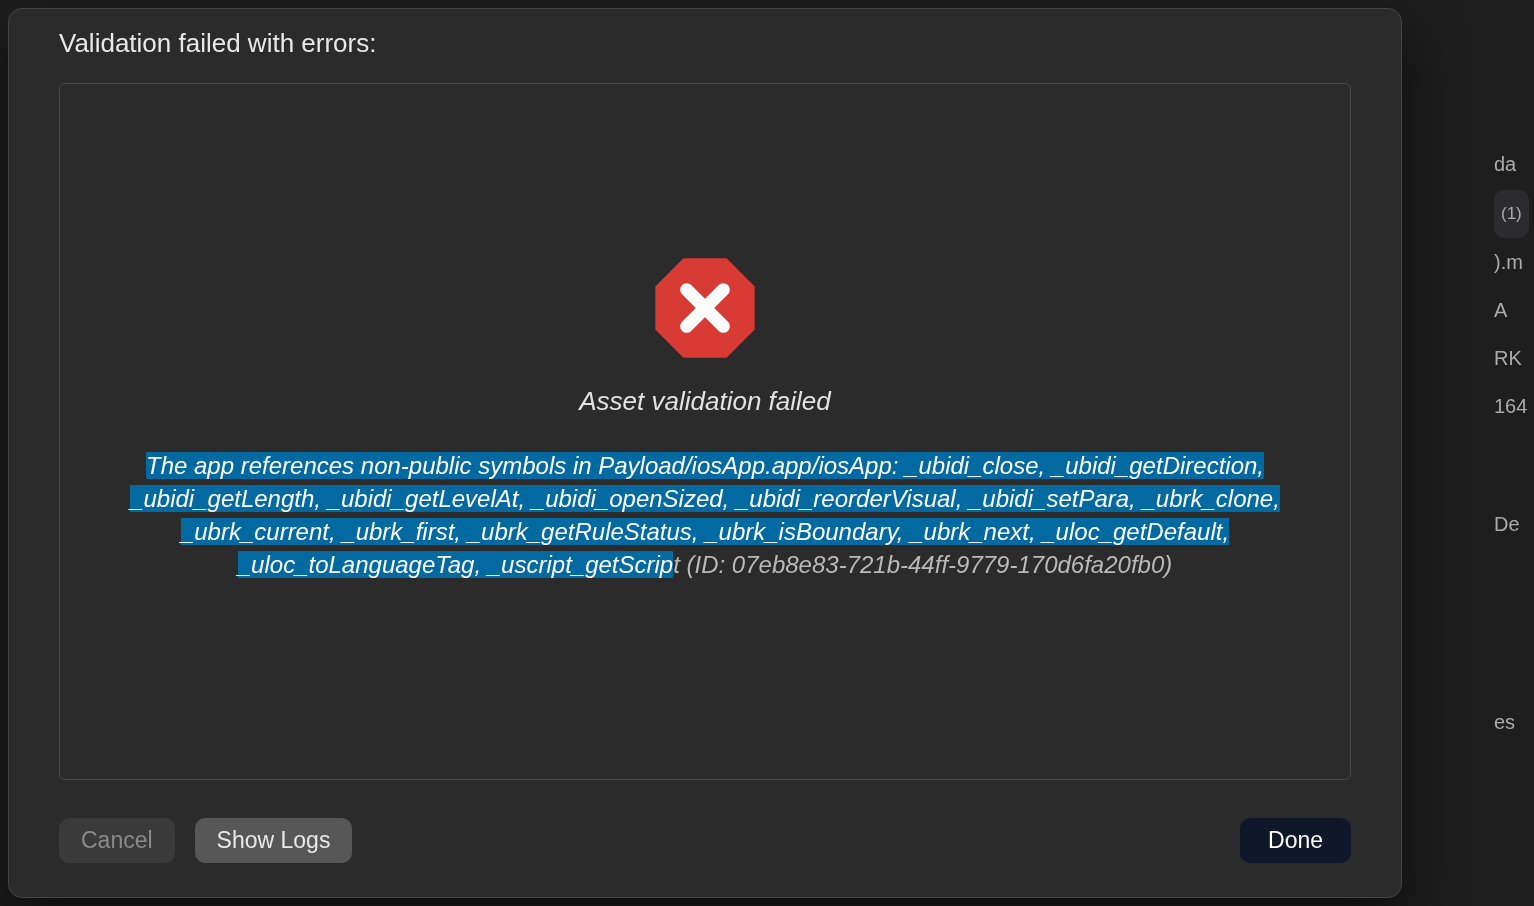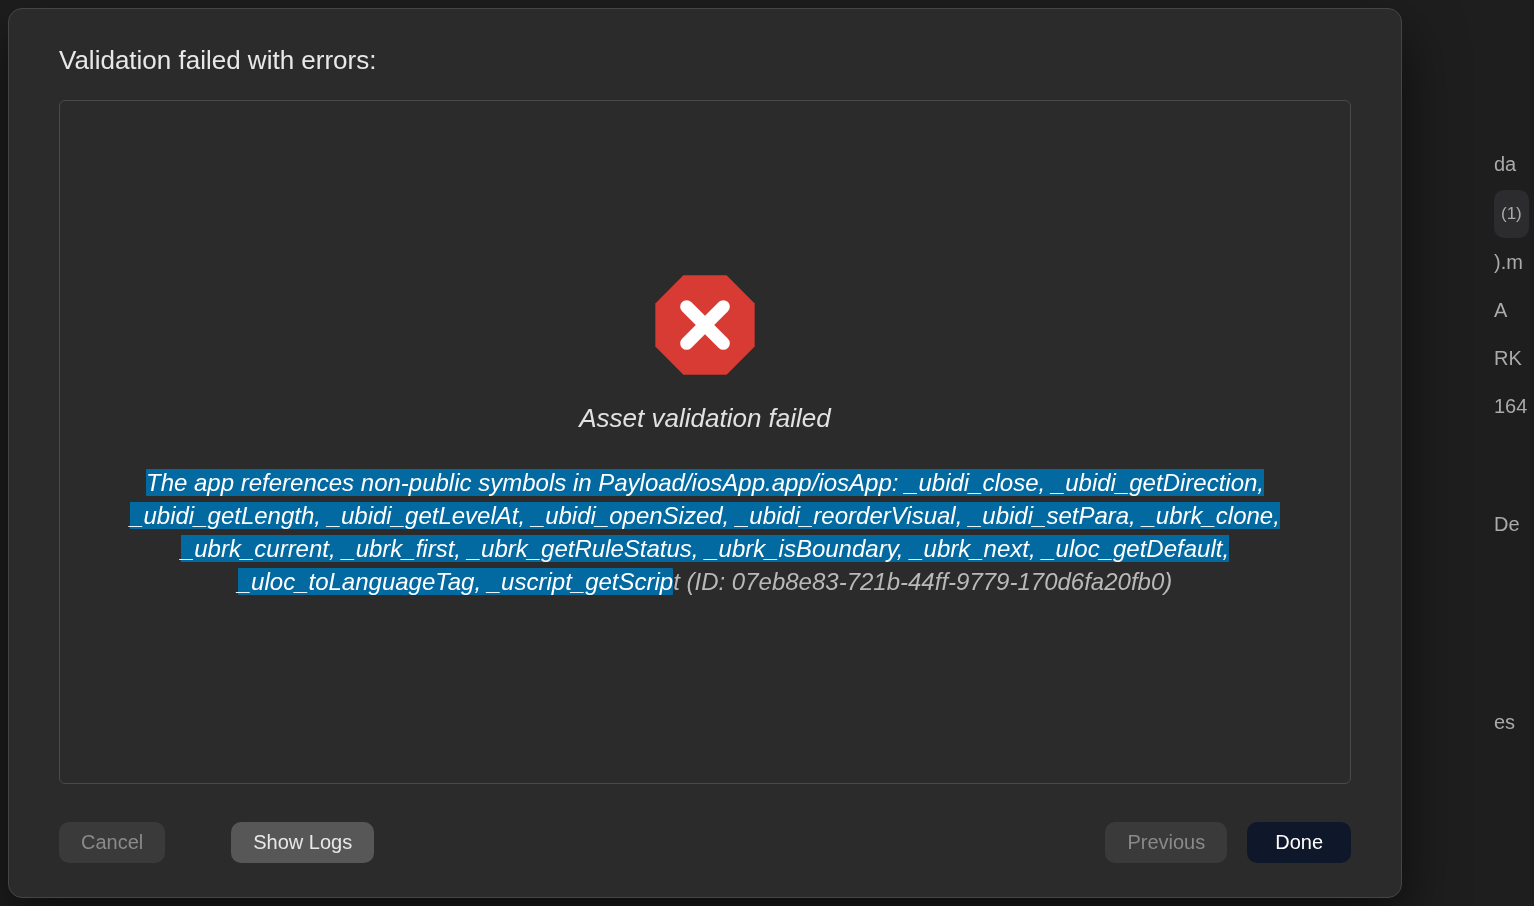--- a/index.html
+++ b/index.html
@@ -44,21 +44,21 @@
       left: 8px;
       top: 8px;
       right: 132px;
       bottom: 8px;
       background: #2b2b2b;
       border: 1px solid #454545;
       border-radius: 14px;
       box-shadow: 0 25px 60px rgba(0,0,0,0.6);
       display: flex;
       flex-direction: column;
-      padding: 36px 50px 34px 50px;
+      padding: 19px 50px 34px 50px;
     }
     .dialog-title {
       color: #e8e8e8;
       font-size: 26px;
       font-weight: 500;
       margin-bottom: 24px;
     }
     .content-box {
       flex: 1;
       border: 1px solid #4a4a4a;
@@ -95,31 +95,30 @@
     .button-row {
       display: flex;
       align-items: center;
       gap: 20px;
       margin-top: 38px;
     }
     .spacer {
       flex: 1;
     }
     .btn {
-      font-size: 20px;
+      font-size: 23px;
       font-weight: 400;
       padding: 9px 22px;
       border-radius: 10px;
       border: none;
       cursor: pointer;
       color: #e8e8e8;
     }
     .btn-secondary {
       background: #575757;
-      margin-left: 46px;
     }
     .btn-disabled {
       background: #3a3a3a;
       color: #8a8a8a;
       cursor: default;
     }
     .btn-primary {
       background: #0f172a;
       color: #fff;
       padding: 9px 28px;
@@ -154,16 +153,15 @@
       </svg>
     </div>
     <div class="error-heading">Asset validation failed</div>
     <div class="error-body"><span class="hl">The app references non-public symbols in Payload/iosApp.app/iosApp: _ubidi_close, _ubidi_getDirection, _ubidi_getLength, _ubidi_getLevelAt, _ubidi_openSized, _ubidi_reorderVisual, _ubidi_setPara, _ubrk_clone, _ubrk_current, _ubrk_first, _ubrk_getRuleStatus, _ubrk_isBoundary, _ubrk_next, _uloc_getDefault, _uloc_toLanguageTag, _uscript_getScrip</span><span>t (ID: 07eb8e83-721b-44ff-9779-170d6fa20fb0)</span></div>
   </div>
 
   <div class="button-row">
     <button class="btn btn-disabled">Cancel</button>
     <button class="btn btn-secondary">Show Logs</button>
     <div class="spacer"></div>
-    <button class="btn btn-disabled">Previous</button>
     <button class="btn btn-primary">Done</button>
   </div>
 </div>
 
 </body></html>

